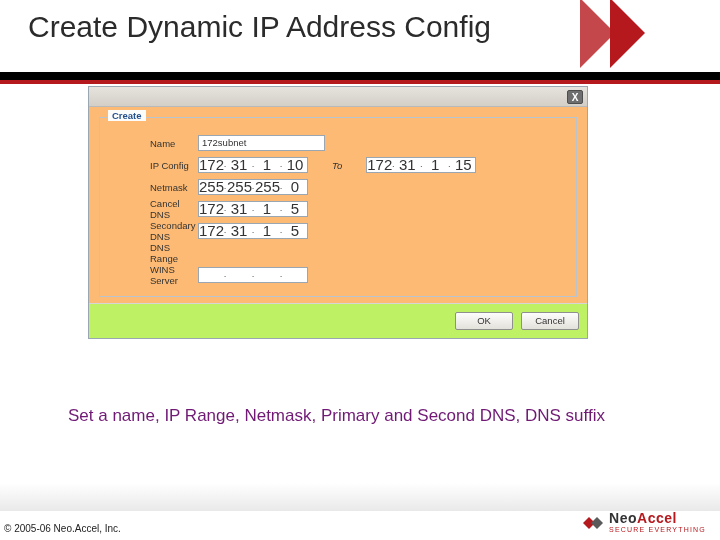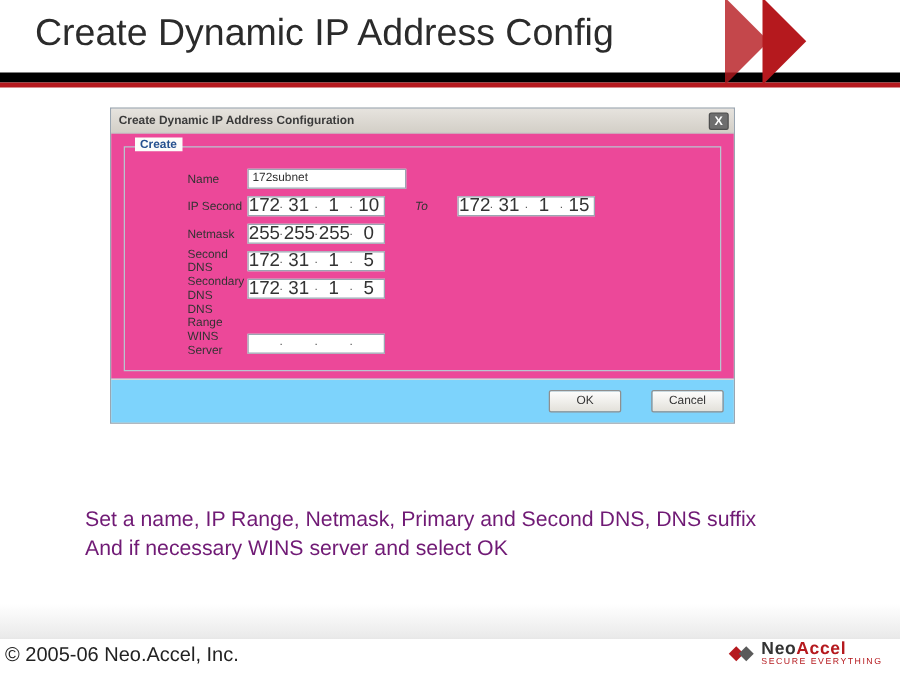--- a/index.html
+++ b/index.html
@@ -6,21 +6,21 @@
   body {
     width: 720px;
     height: 540px;
     font-family: Arial, Helvetica, sans-serif;
     background: #fff;
     position: relative;
     overflow: hidden;
   }
   .slide-header {
     position: relative;
-    height: 66px;
+    height: 80px;
     background: #fff;
     border-bottom: 8px solid #000;
   }
   .slide-header::after {
     content: "";
     position: absolute;
     left: 0; right: 0;
     bottom: -12px;
     height: 4px;
     background: #b5191e;
@@ -81,21 +81,21 @@
     width: 16px; height: 14px;
     background: #6e6e6e;
     color: #fff;
     font-size: 10px;
     line-height: 13px;
     text-align: center;
     border: 1px solid #4e4e4e;
     border-radius: 2px;
   }
   .dlg-body {
-    background: #ec4899;
+    background: #fdba74;
     padding: 10px 10px 6px 10px;
   }
   .fieldset {
     border: 1px solid #b9c4cf;
     padding: 14px 10px 10px 10px;
     position: relative;
   }
   .legend {
     position: absolute;
     top: -8px;
@@ -146,23 +146,23 @@
     text-align: center;
   }
   .to-label {
     margin: 0 24px;
     color: #333;
     font-style: italic;
   }
   .dlg-buttons {
     display: flex;
     justify-content: flex-end;
-    gap: 24px;
+    gap: 8px;
     padding: 8px;
-    background:#7dd3fc;
+    background:#bef264;
     border-top:1px solid #d6d6d6;
   }
   .btn {
     min-width: 58px;
     height: 18px;
     border: 1px solid #8f8f8f;
     background: linear-gradient(#fdfdfd,#e3e1da);
     font-family: Tahoma, Verdana, sans-serif;
     font-size: 9.5px;
     line-height: 15px;
@@ -192,21 +192,21 @@
     content:"";
     position:absolute;
     left:0;right:0;top:-28px;height:28px;
     background: linear-gradient(transparent,#e9e9e9);
     pointer-events:none;
   }
   .copyright {
     position: absolute;
     left: 4px;
     bottom: 6px;
-    font-size: 16px;
+    font-size: 10px;
     color: #222;
   }
   .logo {
     position: absolute;
     right: 14px;
     bottom: 4px;
     display: flex;
     align-items: flex-start;
     gap: 2px;
   }
@@ -230,35 +230,34 @@
   <div class="slide-title">Create Dynamic IP Address Config</div>
   <div class="chevrons">
     <div class="chev c1"></div>
     <div class="chev c2"></div>
   </div>
 </div>
 
 <div class="dialog-wrap">
   <div class="dlg">
     <div class="dlg-titlebar">
-      <span>Create Dynamic IP Address Configuration</span>
       <span class="spacer"></span>
       <span class="dlg-close">X</span>
     </div>
     <div class="dlg-body">
       <div class="fieldset">
         <div class="legend">Create</div>
 
         <div class="form-row">
           <span class="form-label">Name</span>
           <span class="txt">172subnet</span>
         </div>
 
         <div class="form-row">
-          <span class="form-label">IP Second</span>
+          <span class="form-label">IP Config</span>
           <span class="ip">
             <span class="oct">172</span>
               <span class="dot">.</span>
             <span class="oct">31</span>
               <span class="dot">.</span>
             <span class="oct">1</span>
               <span class="dot">.</span>
             <span class="oct">10</span>
           </span>
           <span class="to-label">To</span>
@@ -280,21 +279,21 @@
               <span class="dot">.</span>
             <span class="oct">255</span>
               <span class="dot">.</span>
             <span class="oct">255</span>
               <span class="dot">.</span>
             <span class="oct">0</span>
           </span>
         </div>
 
         <div class="form-row">
-          <span class="form-label">Second DNS</span>
+          <span class="form-label">Cancel DNS</span>
           <span class="ip">
             <span class="oct">172</span>
               <span class="dot">.</span>
             <span class="oct">31</span>
               <span class="dot">.</span>
             <span class="oct">1</span>
               <span class="dot">.</span>
             <span class="oct">5</span>
           </span>
         </div>
@@ -332,21 +331,20 @@
     </div>
     <div class="dlg-buttons">
       <span class="btn">OK</span>
       <span class="btn">Cancel</span>
     </div>
   </div>
 </div>
 
 <div class="caption">
   <div>Set a name, IP Range, Netmask, Primary and Second DNS, DNS suffix</div>
-  <div>And if necessary WINS server and select OK</div>
 </div>
 
 <div class="footer">
   <div class="copyright">© 2005-06 Neo.Accel, Inc.</div>
   <div class="logo">
     <span class="logo-mark">
       <svg viewBox="0 0 26 22">
         <path d="M2 11 L8 5 L14 11 L8 17 Z" fill="#b5191e"></path>
         <path d="M10 11 L16 5 L22 11 L16 17 Z" fill="#5a5a5a"></path>
       </svg>

